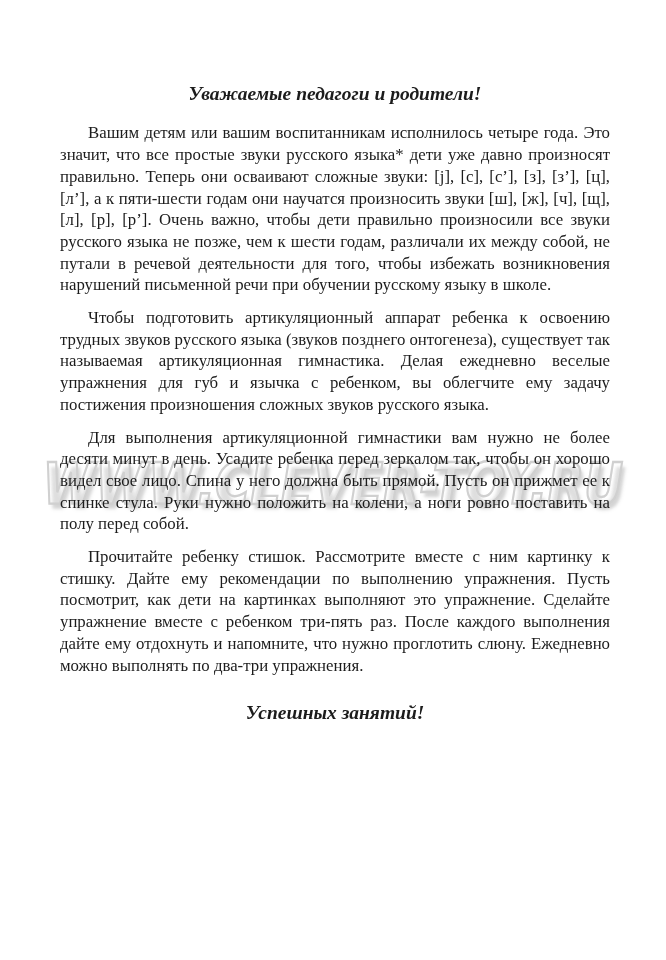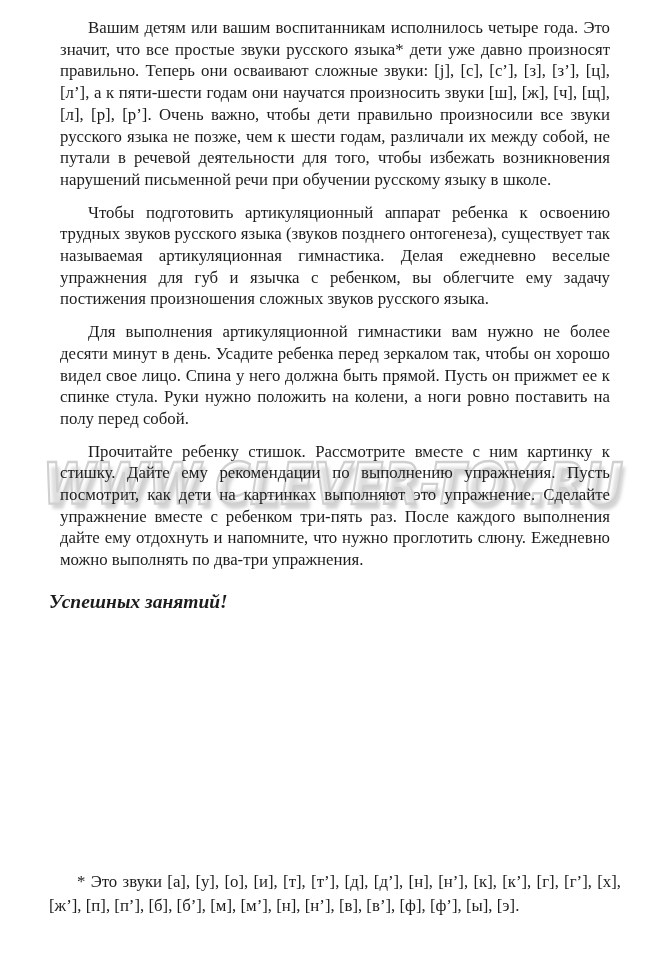--- a/index.html
+++ b/index.html
@@ -60,22 +60,22 @@
   }
   .body-text p.para {
     margin: 11px;
     text-align: justify;
     text-indent: 28px;
     font-size: 16.8px;
     line-height: 21.7px;
     hyphens: none;
   }
   .closing {
-    margin-top: 20px;
-    text-align: left;
+    margin-top: 26px;
+    text-align: center;
     font-size: 19.5px;
     font-weight: bold;
     font-style: italic;
   }
   .footnote {
     position: absolute;
     left: 49px;
     top: 870px;
     width: 572px;
     z-index: 2;
@@ -87,27 +87,27 @@
 </style>
 </head>
 <body>
 
 <div class="page">
 
   <div class="watermark">WWW.CLEVER-TOY.RU</div>
 
   <div class="content">
 
+    <h1 class="title">Уважаемые педагоги и родители!</h1>
 
     <div class="body-text">
         <p class="para">Вашим детям или вашим воспитанникам исполнилось четыре года. Это значит, что все простые звуки русского языка* дети уже давно произносят правильно. Теперь они осваивают сложные звуки: [j], [с], [с’], [з], [з’], [ц], [л’], а к пяти-шести годам они научатся произносить звуки [ш], [ж], [ч], [щ], [л], [р], [р’]. Очень важно, чтобы дети правильно произносили все звуки русского языка не позже, чем к шести годам, различали их между собой, не путали в речевой деятельности для того, чтобы избежать возникновения нарушений письменной речи при обучении русскому языку в школе.</p>
         <p class="para">Чтобы подготовить артикуляционный аппарат ребенка к освоению трудных звуков русского языка (звуков позднего онтогенеза), существует так называемая артикуляционная гимнастика. Делая ежедневно веселые упражнения для губ и язычка с ребенком, вы облегчите ему задачу постижения произношения сложных звуков русского языка.</p>
         <p class="para">Для выполнения артикуляционной гимнастики вам нужно не более десяти минут в день. Усадите ребенка перед зеркалом так, чтобы он хорошо видел свое лицо. Спина у него должна быть прямой. Пусть он прижмет ее к спинке стула. Руки нужно положить на колени, а ноги ровно поставить на полу перед собой.</p>
         <p class="para">Прочитайте ребенку стишок. Рассмотрите вместе с ним картинку к стишку. Дайте ему рекомендации по выполнению упражнения. Пусть посмотрит, как дети на картинках выполняют это упражнение. Сделайте упражнение вместе с ребенком три-пять раз. После каждого выполнения дайте ему отдохнуть и напомните, что нужно проглотить слюну. Ежедневно можно выполнять по два-три упражнения.</p>
       </div>
 
     <div class="closing">Успешных занятий!</div>
 
   </div>
 
-  <div class="footnote">* Это звуки [а], [у], [о], [и], [т], [т’], [д], [д’], [н], [н’], [к], [к’], [г], [г’], [х], [ж’], [п], [п’], [б], [б’], [м], [м’], [н], [н’], [в], [в’], [ф], [ф’], [ы], [э].</div>
 
 </div>
 
 </body></html>

